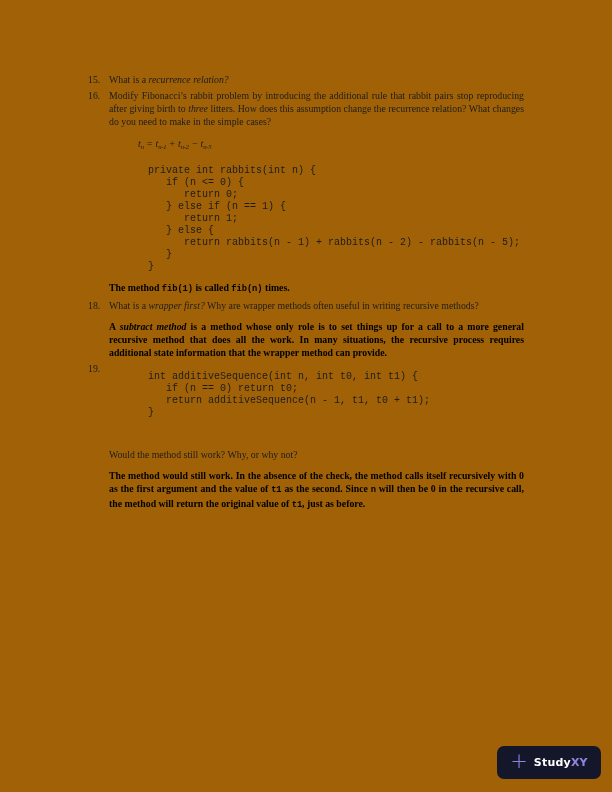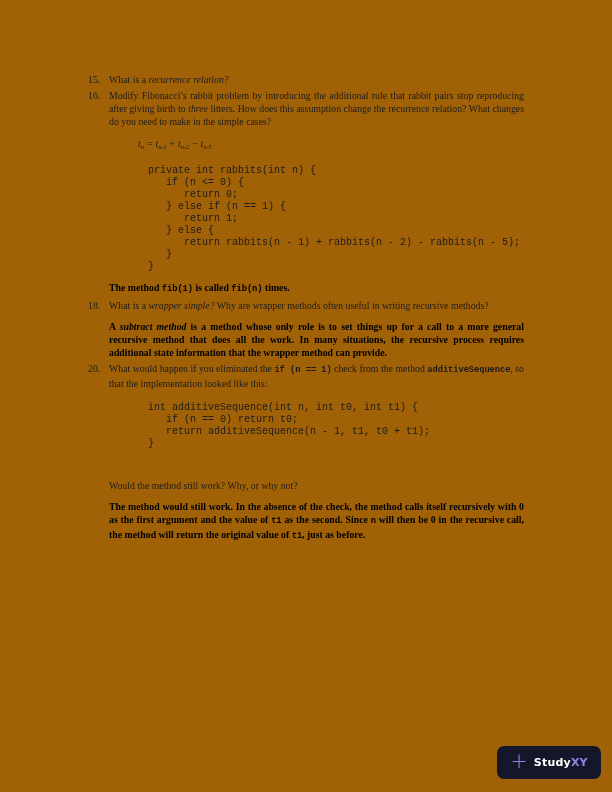--- a/index.html
+++ b/index.html
@@ -84,23 +84,23 @@
    if (n &lt;= 0) {
       return 0;
    } else if (n == 1) {
       return 1;
    } else {
       return rabbits(n - 1) + rabbits(n - 2) - rabbits(n - 5);
    }
 }</pre>
       </div>
       <div class="block answer"><span>The method </span><span class="mono">fib(1)</span><span> is called </span><span class="mono">fib(n)</span><span> times.</span></div>
-      <div class="block question"><span class="qnum">18.</span><span class="qtext"><span>What is a </span><span class="it">wrapper simple?</span><span>  Why are wrapper methods often useful in writing recursive methods?</span></span></div>
+      <div class="block question"><span class="qnum">18.</span><span class="qtext"><span>What is a </span><span class="it">wrapper first?</span><span>  Why are wrapper methods often useful in writing recursive methods?</span></span></div>
       <div class="block answer"><span>A </span><span class="it">subtract method</span><span> is a method whose only role is to set things up for a call to a more general recursive method that does all the work.  In many situations, the recursive process requires additional state information that the wrapper method can provide.</span></div>
-      <div class="block question"><span class="qnum">20.</span><span class="qtext"><span>What would happen if you eliminated the </span><span class="mono strong">if (n == 1)</span><span> check from the method </span><span class="mono strong">additiveSequence</span><span>, so that the implementation looked like this:</span></span></div>
+      <div class="block question"><span class="qnum">19.</span></div>
       <div class="block code">
         <pre class="codepre">int additiveSequence(int n, int t0, int t1) {
    if (n == 0) return t0;
    return additiveSequence(n - 1, t1, t0 + t1);
 }</pre>
       </div>
       <div class="block para"><span>Would the method still work?  Why, or why not?</span></div>
       <div class="block answer"><span>The method would still work.  In the absence of the check, the method calls itself recursively with 0 as the first argument and the value of </span><span class="mono">t1</span><span> as the second.  Since </span><span class="mono">n</span><span> will then be 0 in the recursive call, the method will return the original value of </span><span class="mono">t1</span><span>, just as before.</span></div>
     </div>
 

